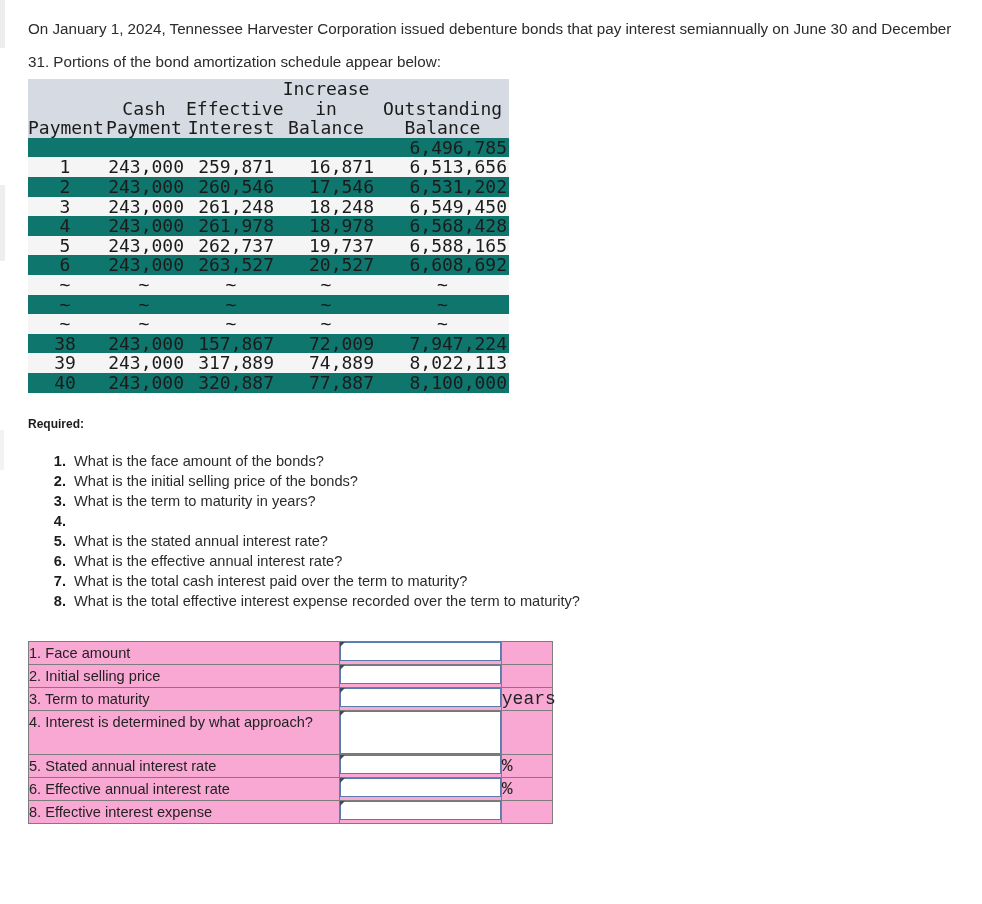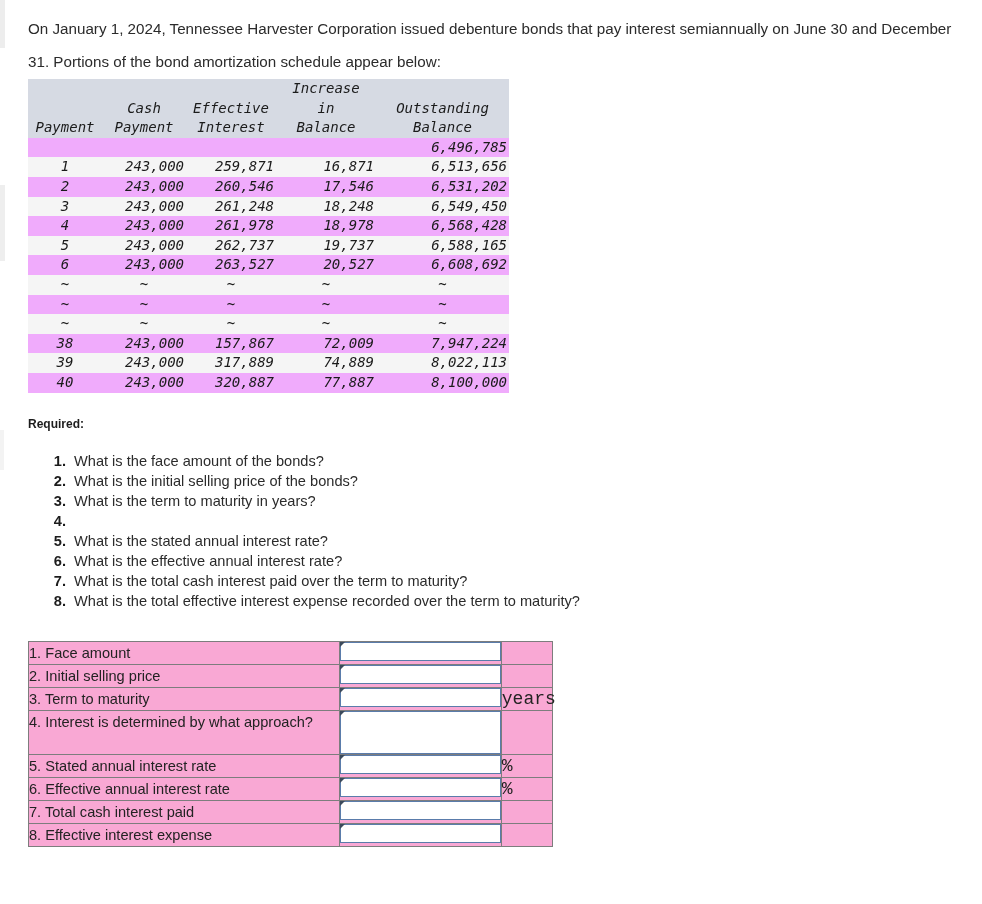--- a/index.html
+++ b/index.html
@@ -56,45 +56,44 @@
   
   .amort-wrap {
     position: absolute;
     left: 28px;
     top: 79px;
     width: 481px;
   }
   table.amort {
     border-collapse: collapse;
     font-family: "DejaVu Sans Mono", "Liberation Mono", monospace;
-    font-size: 14px;
+    font-size: 18px;
     width: 481px;
     table-layout: fixed;
-    font-style: italic;
   }
   table.amort th, table.amort td {
     padding: 0;
     margin: 0;
     line-height: 19.6px;
     font-weight: normal;
     white-space: pre;
   }
   table.amort thead tr {
     background: #d6dae3;
   }
   table.amort thead th {
     text-align: center;
     vertical-align: bottom;
     color: #1b1b1b;
   }
   table.amort thead th.sp-top {
     line-height: 19.6px;
   }
   table.amort tbody tr.odd  { background: #f5f5f5; }
-  table.amort tbody tr.even { background: #f0abfc; }
+  table.amort tbody tr.even { background: #0f766e; }
   table.amort tbody td {
     text-align: right;
     color: #1b1b1b;
     padding-right: 2px;
   }
   table.amort tbody td.c-pay { text-align: center; padding-right: 0; }
   table.amort tbody td.tilde { text-align: center; padding-right: 0; }
 
   col.w-pay  { width: 74px; }
   col.w-cash { width: 84px; }
@@ -419,29 +418,20 @@
           <tr>
             <td class="ans-label">6. Effective annual interest rate</td>
             <td class="ans-input">
               <div class="inbox">
                 <span class="corner"></span>
               </div>
             </td>
             <td class="ans-unit">%</td>
           </tr>
           <tr>
-            <td class="ans-label">7. Total cash interest paid</td>
-            <td class="ans-input">
-              <div class="inbox">
-                <span class="corner"></span>
-              </div>
-            </td>
-            <td class="ans-unit"></td>
-          </tr>
-          <tr>
             <td class="ans-label">8. Effective interest expense</td>
             <td class="ans-input">
               <div class="inbox">
                 <span class="corner"></span>
               </div>
             </td>
             <td class="ans-unit"></td>
           </tr>
         </tbody>
     </table>

